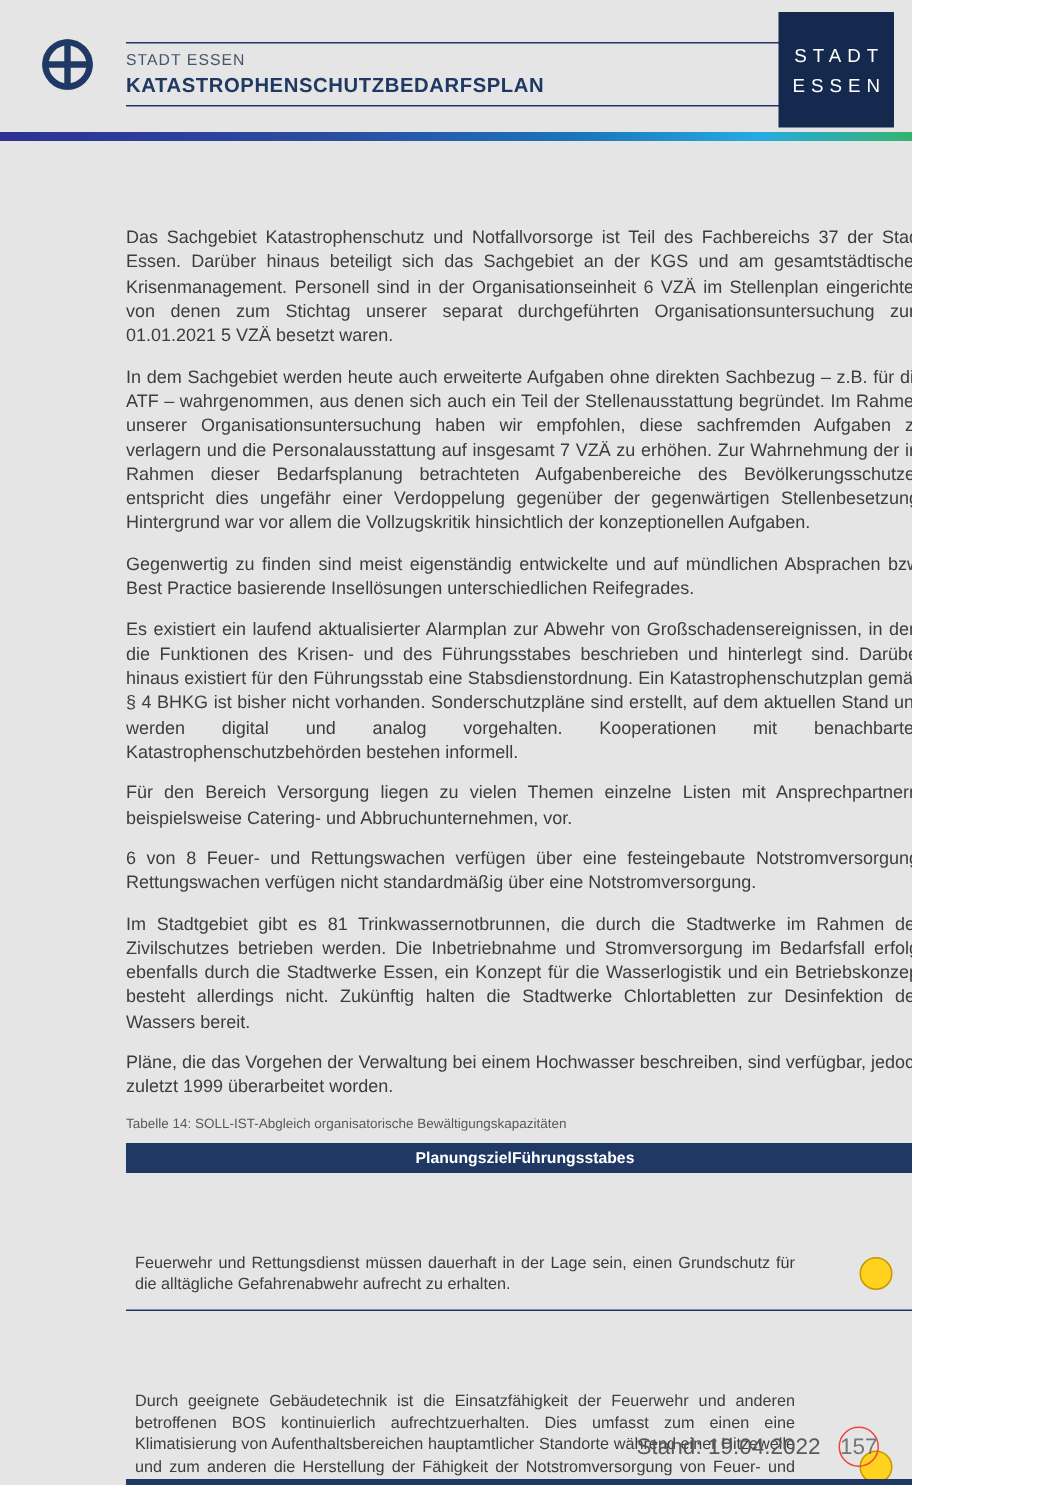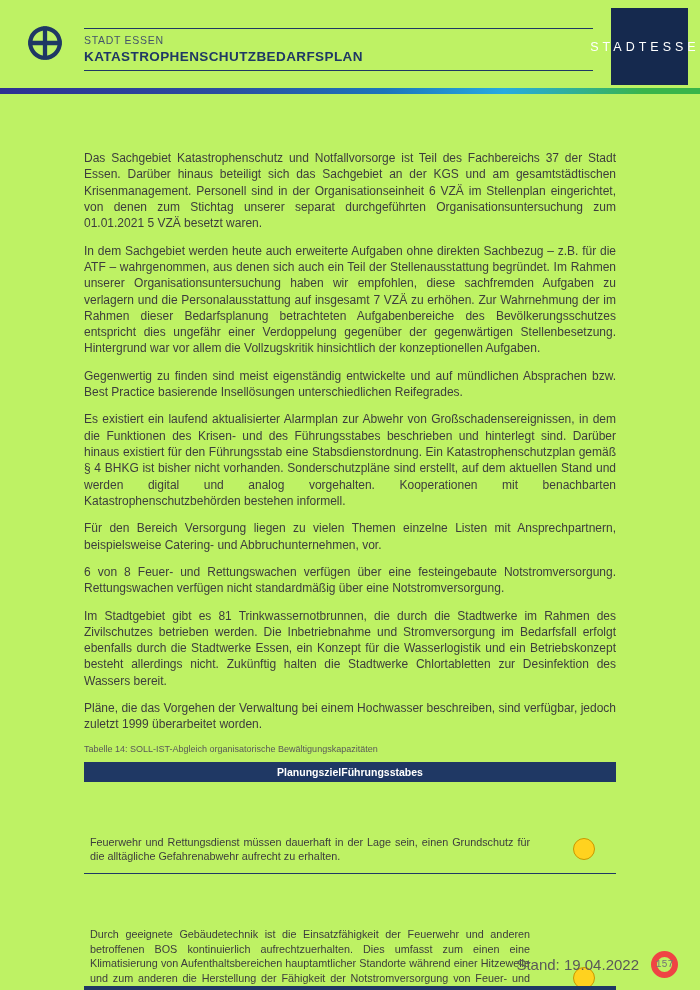--- a/index.html
+++ b/index.html
@@ -1,27 +1,27 @@
 <!DOCTYPE html>
 <html><head>
 <meta charset="utf-8">
 <style>
   * { margin:0; padding:0; box-sizing:border-box; }
   html,body { background:#ffffff; font-family:"Liberation Sans", sans-serif; }
-  .page { position:relative; width:700px; height:990px; background:#bef264; overflow:hidden; }
+  .page { position:relative; width:608px; height:990px; background:#e5e5e5; overflow:hidden; }
 
   
   .logo-circle { position:absolute; left:26px; top:24px; width:38px; height:38px; }
   .header-block { position:absolute; left:84px; top:28px; width:509px;
                   border-top:1px solid #1F3864; border-bottom:1.5px solid #1F3864;
                   padding:5px 0 6px; }
   .org-name { font-size:10.5px; color:#44546A; letter-spacing:0.7px; margin-bottom:3px; }
   .doc-title { font-size:13.5px; font-weight:bold; color:#1F3864; letter-spacing:0.4px; }
   .brand-logo { position:absolute; right:12px; top:8px; width:77px; height:77px;
-                background:#15294E; color:#ffffff; display:flex; flex-direction:row;
+                background:#15294E; color:#ffffff; display:flex; flex-direction:column;
                 align-items:center; justify-content:center; font-size:12.5px;
                 letter-spacing:4px; line-height:1.6; padding-left:4px; }
   .gradient-bar { position:absolute; left:0; top:88px; width:700px; height:6px;
                   background:linear-gradient(90deg,#2E3192 0%, #2B4EA0 32%, #1B75BB 55%, #27AAE1 72%, #39B54A 92%, #39B54A 100%); }
 
   
   .content { position:absolute; left:84px; top:150px; width:532px; }
   .content p { font-size:12px; line-height:1.36; color:#3d3d3d; text-align:justify; margin-bottom:11px; }
 
   .section-heading { margin-top:22px; font-size:11.2px; font-weight:normal; color:#2E74B5; letter-spacing:0.2px; }
@@ -32,22 +32,22 @@
   .tbl-header { display:flex; justify-content:center; background:#1F3864; color:#ffffff;
                 font-weight:bold; font-size:10.5px; padding:4px 6px; }
   .tbl-row { display:flex; border-bottom:1.5px solid #1F3864; padding:24px 0 9px 6px;margin-top:29px; }
   .tbl-row .goal { flex:1; font-size:10.8px; line-height:1.36; color:#3d3d3d; text-align:justify; padding-right:22px; }
   .tbl-row .grade { width:64px; display:flex; align-items:center; justify-content:center; }
   .status-circle { width:22px; height:22px; border-radius:50%; background:#FFD21F; border:1px solid #C99700; }
 
   
   .footer { position:absolute; right:22px; bottom:12px; display:flex; align-items:center; }
   .footer-date { font-size:15px; color:#595959; margin-right:12px; }
-  .page-badge { width:27px; height:27px; border:6px solid #ef4444; border-radius:50%;
-                display:flex; align-items:center; justify-content:center; font-size:10px; color:#757575;font-family:Liberation Mono, monospace; }
+  .page-badge { width:27px; height:27px; border:1px solid #ef4444; border-radius:50%;
+                display:flex; align-items:center; justify-content:center; font-size:15px; color:#757575; }
   .bottom-rule { position:absolute; left:84px; bottom:0; width:532px; height:4px; background:#1F3864; }
 </style>
 </head>
 <body>
 
 <div class="page">
 
   <div class="logo-circle">
     <svg viewBox="0 0 40 40" width="38" height="38">
       <circle cx="20" cy="20" r="15.5" fill="none" stroke="#1F3864" stroke-width="4.5"></circle>

